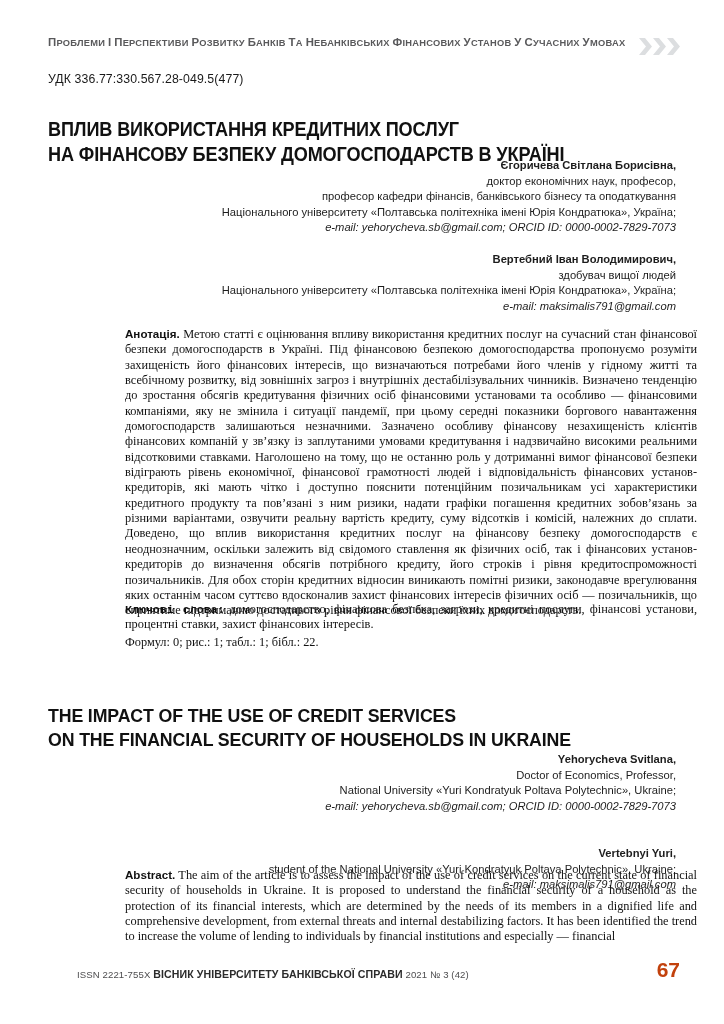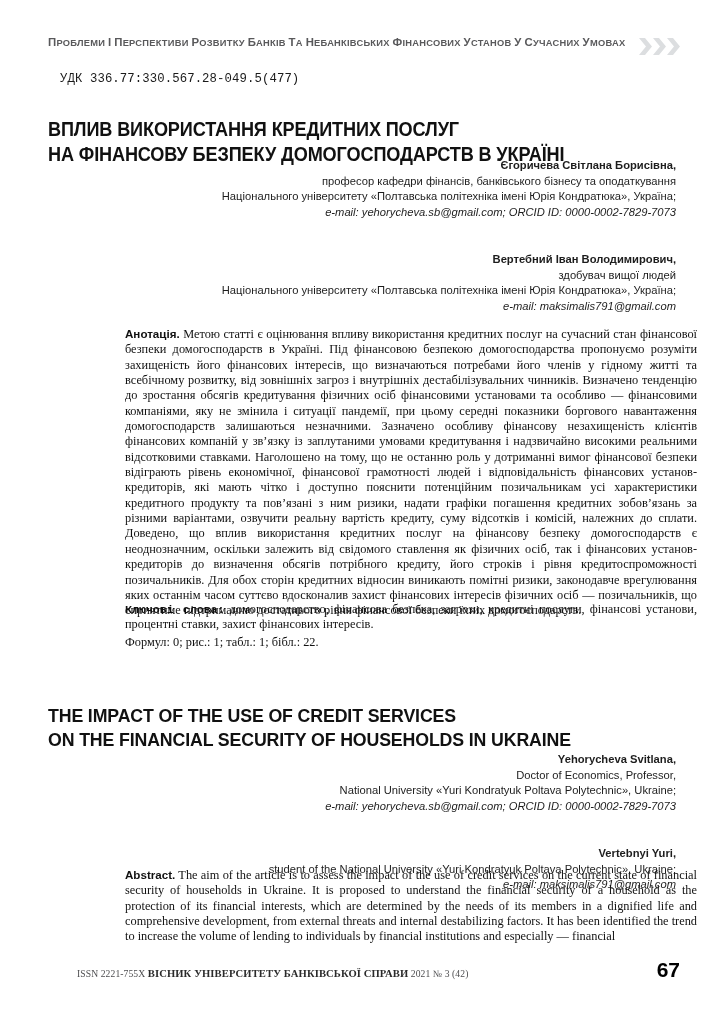--- a/index.html
+++ b/index.html
@@ -42,25 +42,24 @@
     gap: 1px;
     align-items: center;
   }
   .chevrons svg { display: block; }
 
   
   .udc {
     position: absolute;
     left: 48px;
     top: 72px;
-    font-family: Liberation Mono, monospace;
+    font-family: Liberation Sans, sans-serif;
     font-size: 12.3px;
     color: #1a1a1a;
     letter-spacing: 0.1px;
-    margin-left: 12px;
   }
 
   
   .doc-title {
     position: absolute;
     left: 48px;
     font-family: "Liberation Sans", sans-serif;
     font-weight: bold;
     font-size: 19.6px;
     line-height: 24.5px;
@@ -128,41 +127,41 @@
     font-family: "Liberation Serif", serif;
     font-size: 12.35px;
     color: #111111;
   }
 
   
   .footer-line {
     position: absolute;
     left: 48px;
     top: 968px;
-    font-family: Liberation Serif, serif;
+    font-family: Liberation Sans, sans-serif;
     font-size: 9.6px;
     color: #4d4d4f;
     letter-spacing: 0.1px;
     white-space: nowrap;
     padding-left: 29px;
   }
   .footer-line .f-strong {
     font-weight: bold;
     color: #2b2b2b;
     font-size: 10.6px;
   }
   .footer-line .f-issn { font-size: 9.6px; }
   .page-number {
     position: absolute;
     right: 44px;
     top: 958px;
     font-family: "Liberation Sans", sans-serif;
     font-size: 21px;
     font-weight: bold;
-    color: #000000;
+    color: #c2410c;
   }
 </style>
 </head>
 <body>
 
 <div class="page">
 
   <div class="running-head">
     <span><span class="rh-cap">П</span>РОБЛЕМИ <span class="rh-cap">І</span> <span class="rh-cap">П</span>ЕРСПЕКТИВИ <span class="rh-cap">Р</span>ОЗВИТКУ <span class="rh-cap">Б</span>АНКІВ <span class="rh-cap">Т</span>А <span class="rh-cap">Н</span>ЕБАНКІВСЬКИХ <span class="rh-cap">Ф</span>ІНАНСОВИХ <span class="rh-cap">У</span>СТАНОВ <span class="rh-cap">У</span> <span class="rh-cap">С</span>УЧАСНИХ <span class="rh-cap">У</span>МОВАХ</span>
   </div>
@@ -179,20 +178,21 @@
     </svg>
   </div>
 
   <div class="udc">УДК 336.77:330.567.28-049.5(477)</div>
 
   <h1 class="doc-title title-ua">ВПЛИВ ВИКОРИСТАННЯ КРЕДИТНИХ ПОСЛУГ
 НА ФІНАНСОВУ БЕЗПЕКУ ДОМОГОСПОДАРСТВ В УКРАЇНІ</h1>
 
   <div class="authors authors-ua-1">
     <div class="a-name">Єгоричева Світлана Борисівна,</div>
+    <div>доктор економічних наук, професор,</div>
     <div>професор кафедри фінансів, банківського бізнесу та оподаткування</div>
     <div>Національного університету «Полтавська політехніка імені Юрія Кондратюка», Україна;</div>
     <div class="a-em">e-mail: yehorycheva.sb@gmail.com; ORCID ID: 0000-0002-7829-7073</div>
   </div>
 
   <div class="authors authors-ua-2">
     <div class="a-name">Вертебний Іван Володимирович,</div>
     <div>здобувач вищої людей</div>
     <div>Національного університету «Полтавська політехніка імені Юрія Кондратюка», Україна;</div>
     <div class="a-em">e-mail: maksimalis791@gmail.com</div>

